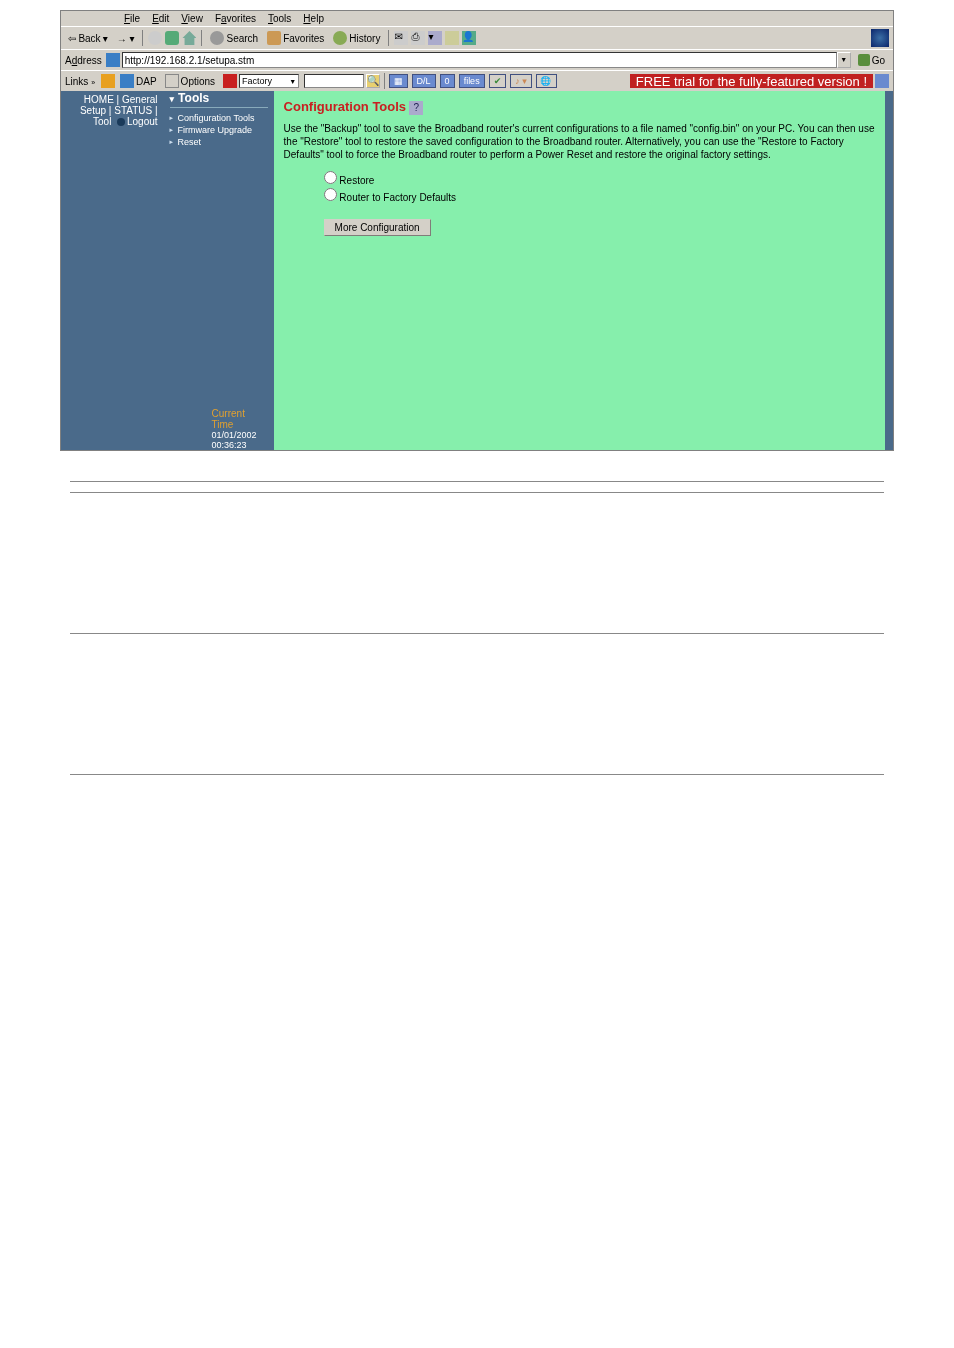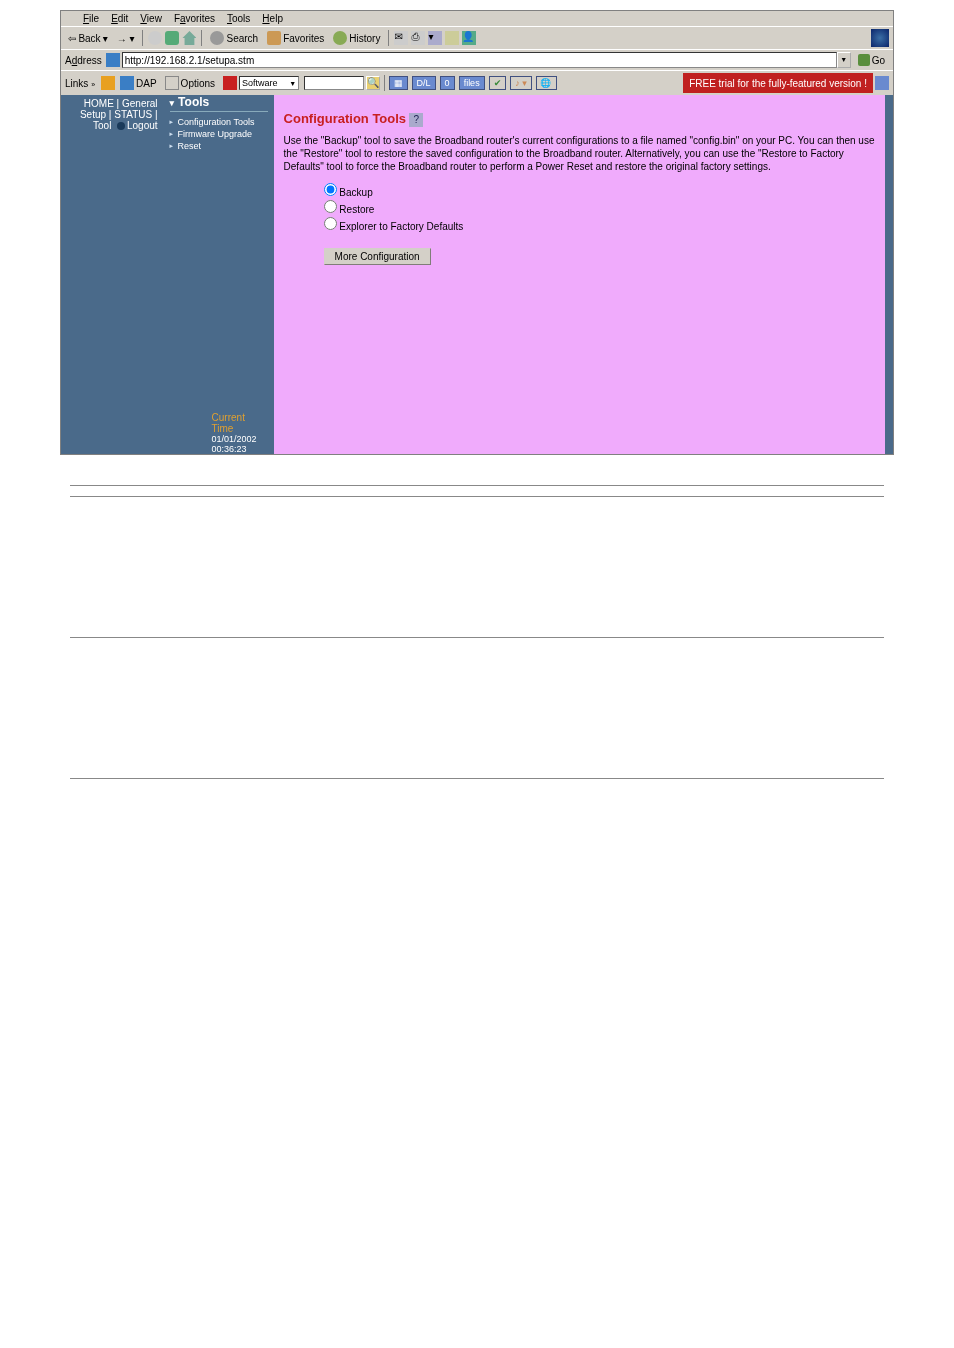--- a/index.html
+++ b/index.html
@@ -7,21 +7,21 @@
     
     .wrapper { padding: 10px 60px 0 60px; }
     .browser-window { border: 1px solid #808080; background: #d4d0c8; }
     
     .titlebar { background: linear-gradient(to right, #0a246a, #3a6ea5); color: #fff; padding: 2px 4px; display: flex; align-items: center; height: 18px; }
     .titlebar-icon { width: 14px; height: 14px; background: #3a7ec5; margin-right: 4px; display: inline-block; }
     .titlebar-text { font-size: 10px; flex: 1; }
     .window-controls { display: flex; }
     .winctl { width: 14px; height: 12px; background: #d4d0c8; border: 1px solid #fff; margin-left: 1px; font-size: 8px; text-align: center; line-height: 10px; color: #000; }
     
-    .menubar { background: #d4d0c8; padding: 1px 16px; font-size: 10px; display: flex; }
+    .menubar { background: #d4d0c8; padding: 1px 16px; font-size: 10px; display: flex; margin-left: 41px; }
     .menu-item { padding: 1px 6px; }
     .menu-item .u { text-decoration: underline; }
     
     .toolbar { background: #d4d0c8; padding: 2px 4px; display: flex; align-items: center; border-top: 1px solid #fff; font-size: 10px; gap: 3px; }
     .tb-btn { padding: 1px 3px; display: inline-flex; align-items: center; gap: 2px; }
     .tb-sep { width: 1px; height: 16px; background: #808080; margin: 0 2px; }
     .tb-icon { width: 14px; height: 14px; display: inline-block; }
     .icon-stop { background: #ccc; border-radius: 50%; }
     .icon-refresh { background: #5a7; border-radius: 3px; }
     .icon-home { background: #7a9; clip-path: polygon(50% 0, 100% 50%, 85% 50%, 85% 100%, 15% 100%, 15% 50%, 0 50%); }
@@ -47,42 +47,42 @@
     .lic-2 { background: #3a7ec5; }
     .lic-3 { background: #d4d0c8; border: 1px solid #888; }
     .lic-4 { background: #c82020; }
     .link-btn { padding: 0 3px; display: inline-flex; align-items: center; gap: 2px; }
     .link-sel { width: 60px; height: 14px; border: 1px inset #888; background: #fff; font-size: 9px; padding: 0 2px; display: inline-flex; align-items: center; }
     .link-sel .dd { margin-left: auto; font-size: 7px; }
     .search-box { width: 60px; height: 14px; border: 1px inset #888; background: #fff; }
     .search-glass { width: 14px; height: 14px; background: #e8d070; border: 1px outset #fff; }
     .dap-btns { display: flex; gap: 4px; }
     .dap-btn { height: 14px; padding: 0 4px; background: #6a8acf; border: 1px solid #405080; color: #fff; font-size: 9px; display: inline-flex; align-items: center; }
-    .dap-red { background: #c02020; padding: 0 6px; color: #fff; font-size: 10px; height: 20px; display: inline-flex; align-items: center; margin-left: auto; }
+    .dap-red { background: #c02020; padding: 0 6px; color: #fff; font-size: 13px; height: 14px; display: inline-flex; align-items: center; margin-left: auto; }
     .dap-end { width: 14px; height: 14px; background: #6a8acf; }
     
     .content-area { background: #4a6a8a; display: flex; flex-direction: row; }
     .top-nav { text-align: right; padding: 3px 6px; font-size: 10px; color: #fff; }
     .top-nav a { color: #fff; text-decoration: none; }
     .logout-dot { display: inline-block; width: 8px; height: 8px; background: #1a3a5a; border-radius: 50%; vertical-align: middle; margin-right: 2px; }
     
     .brand { color: #fff; font-style: italic; font-size: 20px; font-weight: normal; padding: 4px 0 24px 10px; }
     
     .main-row { display: flex; }
     .sidebar { width: 110px; padding: 0 6px; }
     .side-title { color: #fff; font-weight: bold; font-size: 12px; border-bottom: 1px solid #8ab; padding-bottom: 2px; margin-bottom: 4px; }
     .side-title::before { content: "▾"; font-size: 9px; margin-right: 4px; }
     .side-links { list-style: none; }
     .side-links li { color: #fff; font-size: 9px; padding: 1px 0 1px 8px; position: relative; }
     .side-links li::before { content: "▸"; position: absolute; left: 0; font-size: 7px; top: 2px; color: #cde; }
     
     .current-time-block { margin-top: 260px; text-align: left; color: #e0a030; font-size: 10px; margin-left: 42px; }
     .current-time-value { color: #fff; font-size: 9px; }
     
-    .content-frame { flex: 1; background: #f0abfc; padding: 16px 10px; margin-right: 8px; }
+    .content-frame { flex: 1; background: #86efac; padding: 8px 10px; margin-right: 8px; }
     .content-title { color: #c82020; font-weight: bold; font-size: 13px; margin-bottom: 8px; display: inline-block; }
     .help-icon { display: inline-block; width: 14px; height: 14px; background: #aac; color: #225; text-align: center; font-size: 10px; line-height: 14px; vertical-align: middle; }
     .content-desc { font-size: 10px; color: #000; line-height: 1.3; margin-bottom: 10px; }
     .radio-group { margin-left: 40px; font-size: 10px; }
     .radio-item { margin: 2px 0; }
     .more-btn { margin: 14px 0 0 40px; padding: 2px 10px; font-size: 10px; border: 1px outset #d4d0c8; background: #d4d0c8; }
     
     .statusbar { background: #d4d0c8; border-top: 1px solid #808080; display: flex; align-items: center; padding: 1px 4px; font-size: 10px; height: 18px; }
     .status-icon { width: 14px; height: 14px; background: #3a7ec5; margin-right: 3px; }
     .status-text { flex: 1; }
@@ -155,21 +155,21 @@
           <span class="link-icon lic-2"></span>
           <span>DAP</span>
         </span>
     <span class="link-btn">
           <span class="link-icon lic-3"></span>
           <span>Options</span>
         </span>
     <span class="link-btn">
           <span class="link-icon lic-4"></span>
           <span class="link-sel">
-            <span>Software</span>
+            <span>Factory</span>
             <span class="dd">▼</span>
           </span>
         </span>
     <span class="search-box"></span>
     <span class="search-glass">🔍</span>
     <span class="tb-sep"></span>
     <div class="dap-btns">
       <span class="dap-btn">▦</span>
       <span class="dap-btn">D/L</span>
       <span class="dap-btn">0</span>
@@ -203,23 +203,22 @@
           <div>Current Time</div>
           <div class="current-time-value">01/01/2002 00:36:23</div>
         </div>
       </div>
 
       <div class="content-frame">
         <span class="content-title">Configuration Tools</span>
         <span class="help-icon">?</span>
         <p class="content-desc">Use the "Backup" tool to save the Broadband router's current configurations to a file named "config.bin" on your PC. You can then use the "Restore" tool to restore the saved configuration to the Broadband router. Alternatively, you can use the "Restore to Factory Defaults" tool to force the Broadband router to perform a Power Reset and restore the original factory settings.</p>
         <div class="radio-group">
-          <div class="radio-item"><input type="radio" name="cfg" checked="" style=""> <span>Backup</span></div>
           <div class="radio-item"><input type="radio" name="cfg" style=""> <span>Restore</span></div>
-          <div class="radio-item"><input type="radio" name="cfg" style=""> <span>Explorer to Factory Defaults</span></div>
+          <div class="radio-item"><input type="radio" name="cfg" style=""> <span>Router to Factory Defaults</span></div>
         </div>
         <button class="more-btn">More Configuration</button>
       </div>
     </div>
   </div>
 
 
 </div>
 </div>
 

